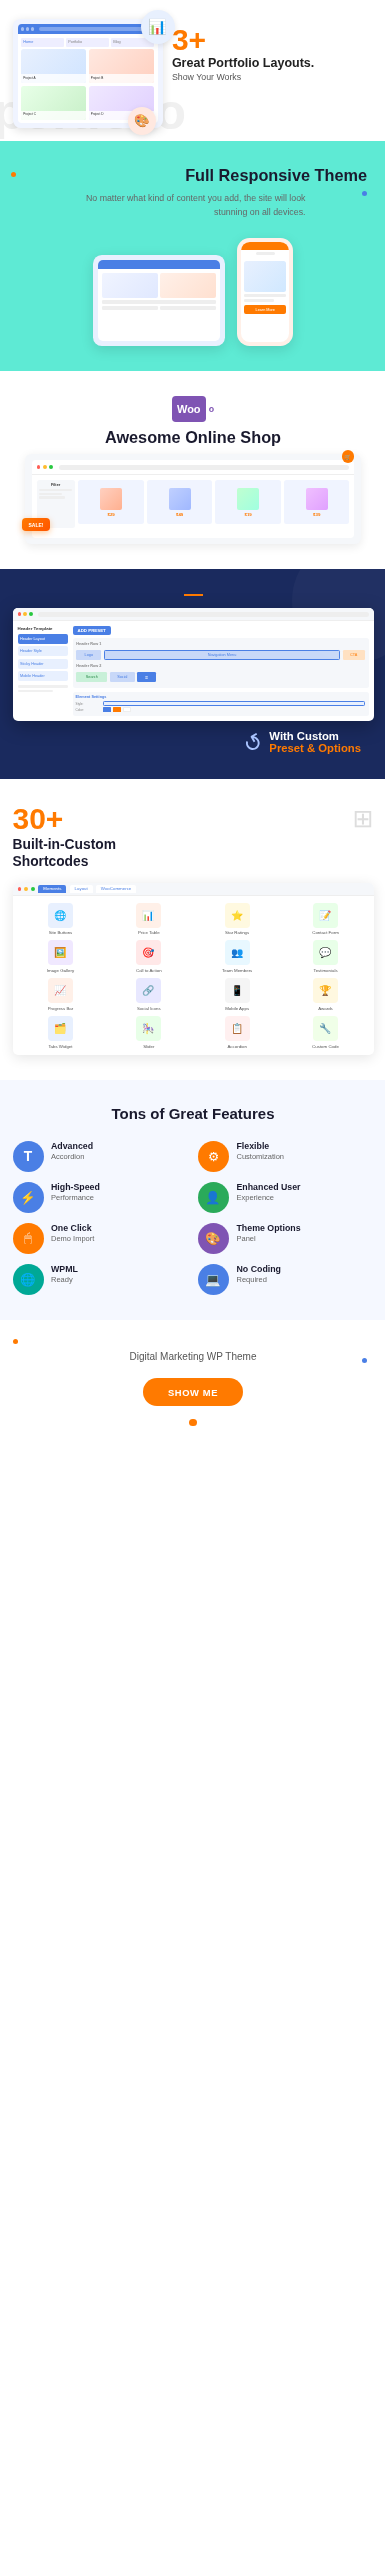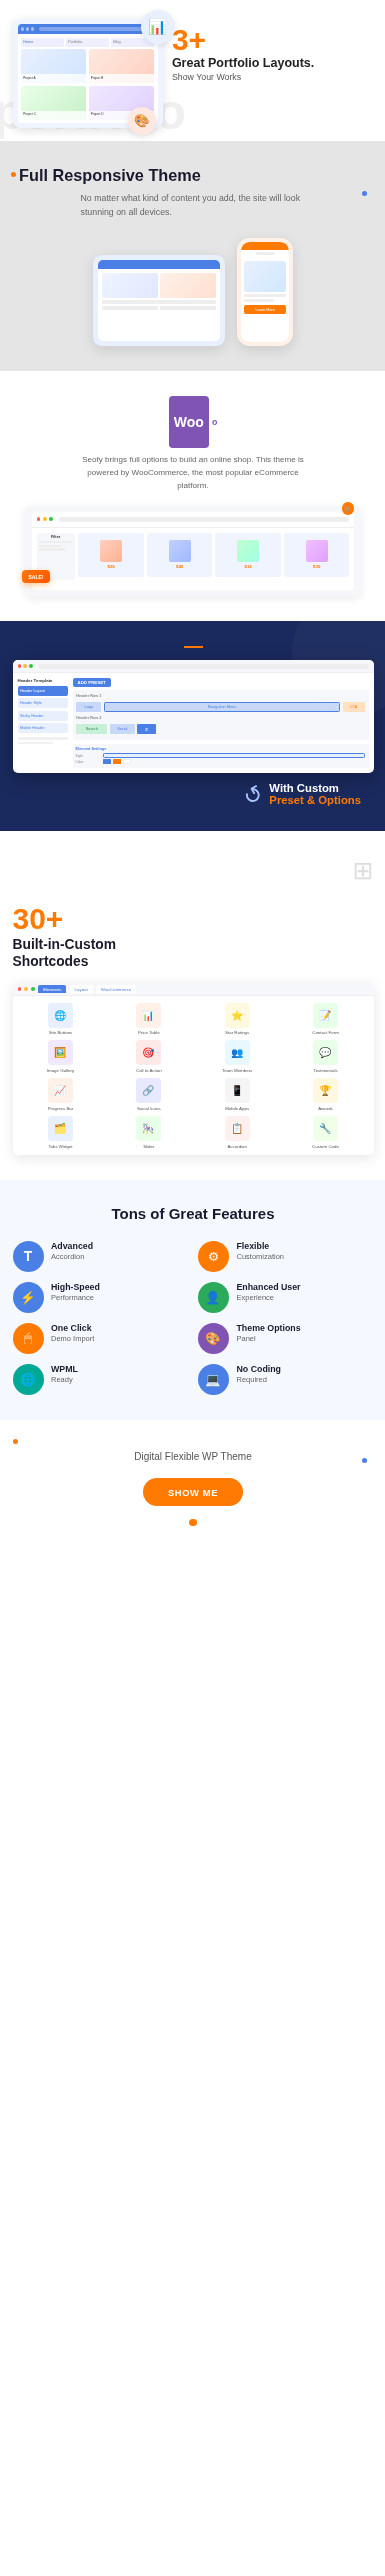--- a/index.html
+++ b/index.html
@@ -50,23 +50,23 @@
       color: #222;
       line-height: 1.3;
     }
     .portfolio-subtitle {
       font-size: 8.8px;
       color: #555;
     }
 
     
     .section-responsive {
-      text-align: left;
+      text-align: right;
       padding: 25px 19px;
-      background: #e5e5e5;
+      background: #5eead4;
       position: relative;
     }
     .section-responsive h2 {
       font-size: 16.3px;
       font-weight: 800;
       color: #1a1a2e;
       margin-bottom: 6.3px;
     }
     .section-responsive p {
       font-size: 8.8px;
@@ -90,23 +90,23 @@
     }
     .woo-logo {
       display: inline-flex;
       align-items: center;
       gap: 3.1px;
       margin-bottom: 6.3px;
     }
     .woo-icon {
       background: #7f54b3;
       color: white;
-      font-size: 14px;
+      font-size: 11px;
       font-weight: 900;
-      padding: 18px 5px;
+      padding: 7px 5px;
       border-radius: 3.8px;
     }
     .section-woo h2 {
       font-size: 16.3px;
       font-weight: 800;
       color: #1a1a2e;
       margin-bottom: 6.3px;
     }
     .section-woo p {
       font-size: 8.1px;
@@ -305,21 +305,20 @@
       display: flex;
       align-items: flex-start;
       gap: 6.3px;
       margin-bottom: 12.5px;
     }
     .sc-number {
       font-size: 30px;
       font-weight: 900;
       color: #ff7a00;
       line-height: 1;
-      margin-top: 48px;
     }
     .sc-text-group {
       padding-top: 3.1px;
     }
     .sc-title {
       font-size: 13.8px;
       font-weight: 800;
       color: #1a1a2e;
       line-height: 1.2;
     }
@@ -558,21 +557,21 @@
       </div>
     </div>
   </div>
 </section>
 
 <section class="section-woo">
   <div class="woo-logo">
     <span class="woo-icon">Woo</span>
     <span style="font-size:8.8px;color:#7f54b3;font-weight:700;">o</span>
   </div>
-  <p>Seofy brings full options to build an online shop. This theme is powered by WooCommerce, the most popular eCommerce platform.</p>
+  <h2>Awesome Online Shop</h2>
   <div class="shop-mockup" style="position:relative;">
     <div class="cart-badge">🛒</div>
     <div class="shop-mockup-header">
       <div style="width:3.8px;height:3.8px;border-radius:50%;background:#ff5f57;"></div>
       <div style="width:3.8px;height:3.8px;border-radius:50%;background:#febc2e;"></div>
       <div style="width:3.8px;height:3.8px;border-radius:50%;background:#28c840;"></div>
       <div style="flex:1;background:#eee;height:5px;border-radius:2.5px;margin-left:3.8px;"></div>
     </div>
     <div class="shop-mockup-body">
       <div style="display:flex;gap:3.8px;margin-bottom:5px;">
@@ -856,18 +855,18 @@
       </div>
     </div>
 
   </div>
 </section>
 
 <section class="section-cta" style="position:relative;">
   <div style="position:absolute;left:12.5px;top:19px;width:5px;height:5px;border-radius:50%;background:#ff7a00;"></div>
   <div style="position:absolute;right:19px;top:38px;width:5px;height:5px;border-radius:50%;background:#4a7fe5;"></div>
   
-  <p class="cta-subtitle">Digital Flexible WP Theme</p>
+  <p class="cta-subtitle">Digital Marketing WP Theme</p>
   <button class="btn-show-me">SHOW ME</button>
   
   <div class="bottom-dot"></div>
 </section>
 
 
 </body></html>

